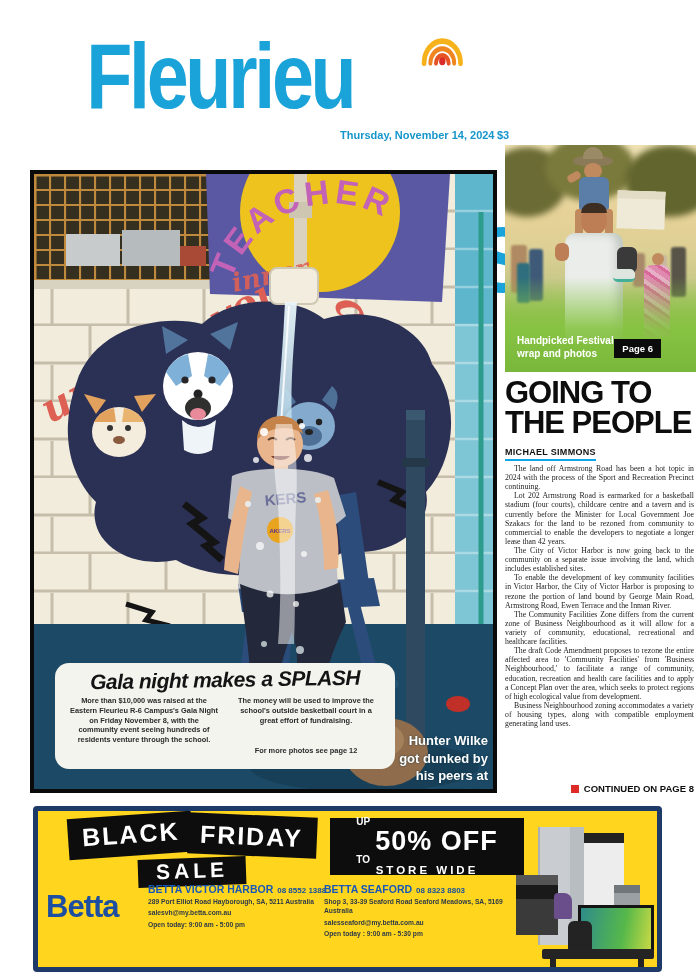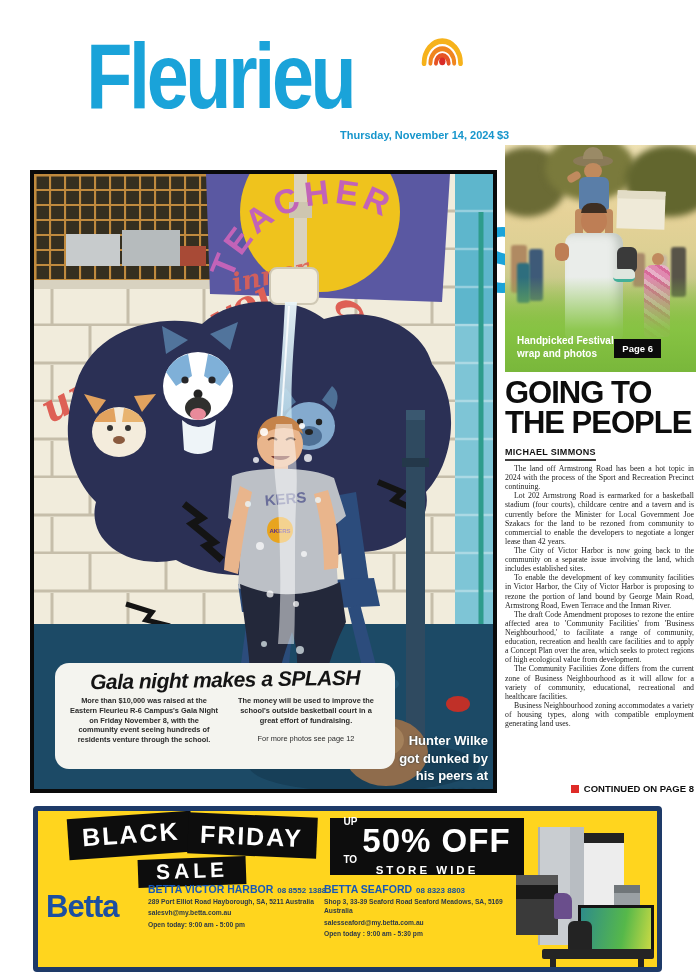--- a/index.html
+++ b/index.html
@@ -22,56 +22,56 @@
   .crowddot{position:absolute;border-radius:3px;filter:blur(1px);}
   #fest-sign{position:absolute;left:112px;top:46px;width:48px;height:38px;background:#efead8;transform:rotate(2deg);box-shadow:inset 0 8px 0 #e2dcc6;}
   #fest-overlay{position:absolute;left:0;bottom:0;width:100%;height:95px;
             background:linear-gradient(to bottom,rgba(133,196,65,0) 0%,rgba(133,196,65,.9) 55%,rgba(120,183,58,.96) 100%);}
   #fest-caption{position:absolute;left:12px;bottom:12px;color:#fff;font-size:10px;font-weight:bold;line-height:1.25;z-index:3;}
   #fest-badge{position:absolute;right:35px;bottom:14px;background:#0b0b0b;color:#fff;font-size:9.5px;
             font-weight:bold;padding:4px 8px;z-index:3;}
   #headline{position:absolute;left:505px;top:378px;width:191px;font-size:31px;line-height:.97;
             font-weight:bold;letter-spacing:-1px;color:#0d0d0d;font-family:"Liberation Sans",sans-serif;}
   #byline{position:absolute;left:505px;top:447px;font-size:9px;font-weight:bold;color:#111;
-          border-bottom:2px solid #404040;padding-bottom:2px;letter-spacing:.3px;}
+          border-bottom:2px solid #0ea5e9;padding-bottom:2px;letter-spacing:.3px;}
   #bodycopy{position:absolute;left:505px;top:464px;width:189px;height:318px;overflow:hidden;
             font-family:"Liberation Serif",serif;font-size:7.8px;line-height:1.17;color:#1a1a1a;text-align:justify;}
   #bodycopy p{margin:0;text-indent:9px;}
   #continued{position:absolute;left:505px;top:783px;width:189px;display:flex;justify-content:flex-end;
              align-items:center;gap:5px;font-size:9.5px;font-weight:bold;color:#0d0d0d;}
   #continued .sq{width:8px;height:8px;background:#df2b28;}
   
   #photo{position:absolute;left:30px;top:170px;width:459px;height:615px;border:4px solid #0a0a0a;
          background:#f1ecdc;overflow:hidden;}
   #scene{position:absolute;left:0;top:0;}
   #gala-box{position:absolute;left:21px;top:489px;width:340px;height:106px;background:#f4f4ef;
             border-radius:14px;box-sizing:border-box;padding:5px 14px 0 14px;}
   #gala-headline{font-size:21px;font-weight:bold;font-style:italic;color:#141414;text-align:center;
             letter-spacing:-.5px;transform:rotate(-1deg);white-space:nowrap;}
   #gala-cols{display:flex;gap:12px;margin-top:4px;font-size:7.4px;line-height:1.32;font-weight:bold;
             color:#2a2a2a;text-align:center;}
   #gala-cols .c1{width:50%;}
   #gala-cols .c2{width:50%;}
-  #gala-more{margin-top:9px;font-weight:normal;}
+  #gala-more{margin-top:21px;font-weight:bold;}
   #photo-caption{position:absolute;left:360px;top:558px;width:94px;text-align:right;color:#fff;
             font-size:13px;line-height:1.35;font-weight:bold;text-shadow:0 0 2px rgba(0,40,60,.8);}
   
   #ad{position:absolute;left:33px;top:806px;width:629px;height:166px;background:#ffd51e;
       border:5px solid #1e3a68;border-radius:4px;box-sizing:border-box;overflow:hidden;}
   .bf-patch{background:#0d0d0d;color:#fff;font-weight:bold;letter-spacing:2px;}
   #bf-row{position:absolute;left:30px;top:4px;display:flex;}
   #bf-w1{font-size:25px;padding:5px 12px 7px 14px;transform:rotate(-4deg);}
   #bf-w2{font-size:25px;padding:7px 14px 5px 12px;transform:rotate(2.5deg);margin-left:-4px;}
   #bf-sale{position:absolute;left:100px;top:47px;font-size:21px;padding:1px 18px 3px 18px;
            transform:rotate(-2deg);letter-spacing:4px;}
   #offer{position:absolute;left:292px;top:7px;width:194px;height:57px;background:#0d0d0d;color:#fff;
          display:flex;flex-direction:column;align-items:center;justify-content:center;}
   #offer-row{display:flex;align-items:center;gap:5px;}
   #offer-upto{display:flex;flex-direction:column;font-size:10px;font-weight:bold;line-height:1;gap:28px;}
-  #offer-main{font-size:33px;font-weight:bold;letter-spacing:1px;}
+  #offer-main{font-size:27px;font-weight:bold;letter-spacing:1px;}
   #offer-sub{font-size:11.5px;font-weight:bold;letter-spacing:3px;margin-top:-1px;}
   #betta-logo{position:absolute;left:8px;top:78px;font-size:31px;font-weight:bold;color:#1c4fa1;
               letter-spacing:-1px;}
   .store{position:absolute;top:72px;}
   #store1{left:110px;width:172px;}
   #store2{left:286px;width:198px;}
   .store .nameline{display:flex;align-items:baseline;gap:4px;white-space:nowrap;}
   .store .sname{font-size:10.5px;font-weight:bold;color:#1758b8;}
   .store .sphone{font-size:8px;font-weight:bold;color:#16509e;}
   .store .saddr,.store .semail{font-size:6.7px;color:#2e3a48;line-height:1.4;margin-top:2px;font-weight:bold;}
@@ -146,22 +146,22 @@
   <div id="headline">
     <div>GOING TO</div>
     <div>THE PEOPLE</div>
   </div>
   <div id="byline">MICHAEL SIMMONS</div>
   <div id="bodycopy">
     <p>The land off Armstrong Road has been a hot topic in 2024 with the process of the Sport and Recreation Precinct continuing.</p>
     <p>Lot 202 Armstrong Road is earmarked for a basketball stadium (four courts), childcare centre and a tavern and is currently before the Minister for Local Government Joe Szakacs for the land to be rezoned from community to commercial to enable the developers to negotiate a longer lease than 42 years.</p>
     <p>The City of Victor Harbor is now going back to the community on a separate issue involving the land, which includes established sites.</p>
     <p>To enable the development of key community facilities in Victor Harbor, the City of Victor Harbor is proposing to rezone the portion of land bound by George Main Road, Armstrong Road, Ewen Terrace and the Inman River.</p>
+    <p>The Community Facilities Zone differs from the current zone of Business Neighbourhood as it will allow for a variety of community, educational, recreational and healthcare facilities.</p>
     <p>The draft Code Amendment proposes to rezone the entire affected area to 'Community Facilities' from 'Business Neighbourhood,' to facilitate a range of community, education, recreation and health care facilities and to apply a Concept Plan over the area, which seeks to protect regions of high ecological value from development.</p>
-    <p>The Community Facilities Zone differs from the current zone of Business Neighbourhood as it will allow for a variety of community, educational, recreational and healthcare facilities.</p>
     <p>Business Neighbourhood zoning accommodates a variety of housing types, along with compatible employment generating land uses.</p>
   </div>
   <div id="continued">
     <span class="sq"></span>
     <span>CONTINUED ON PAGE 8</span>
   </div>
 
   <div id="photo">
     <svg id="scene" width="459" height="615" viewBox="0 0 459 615">
       <defs>

